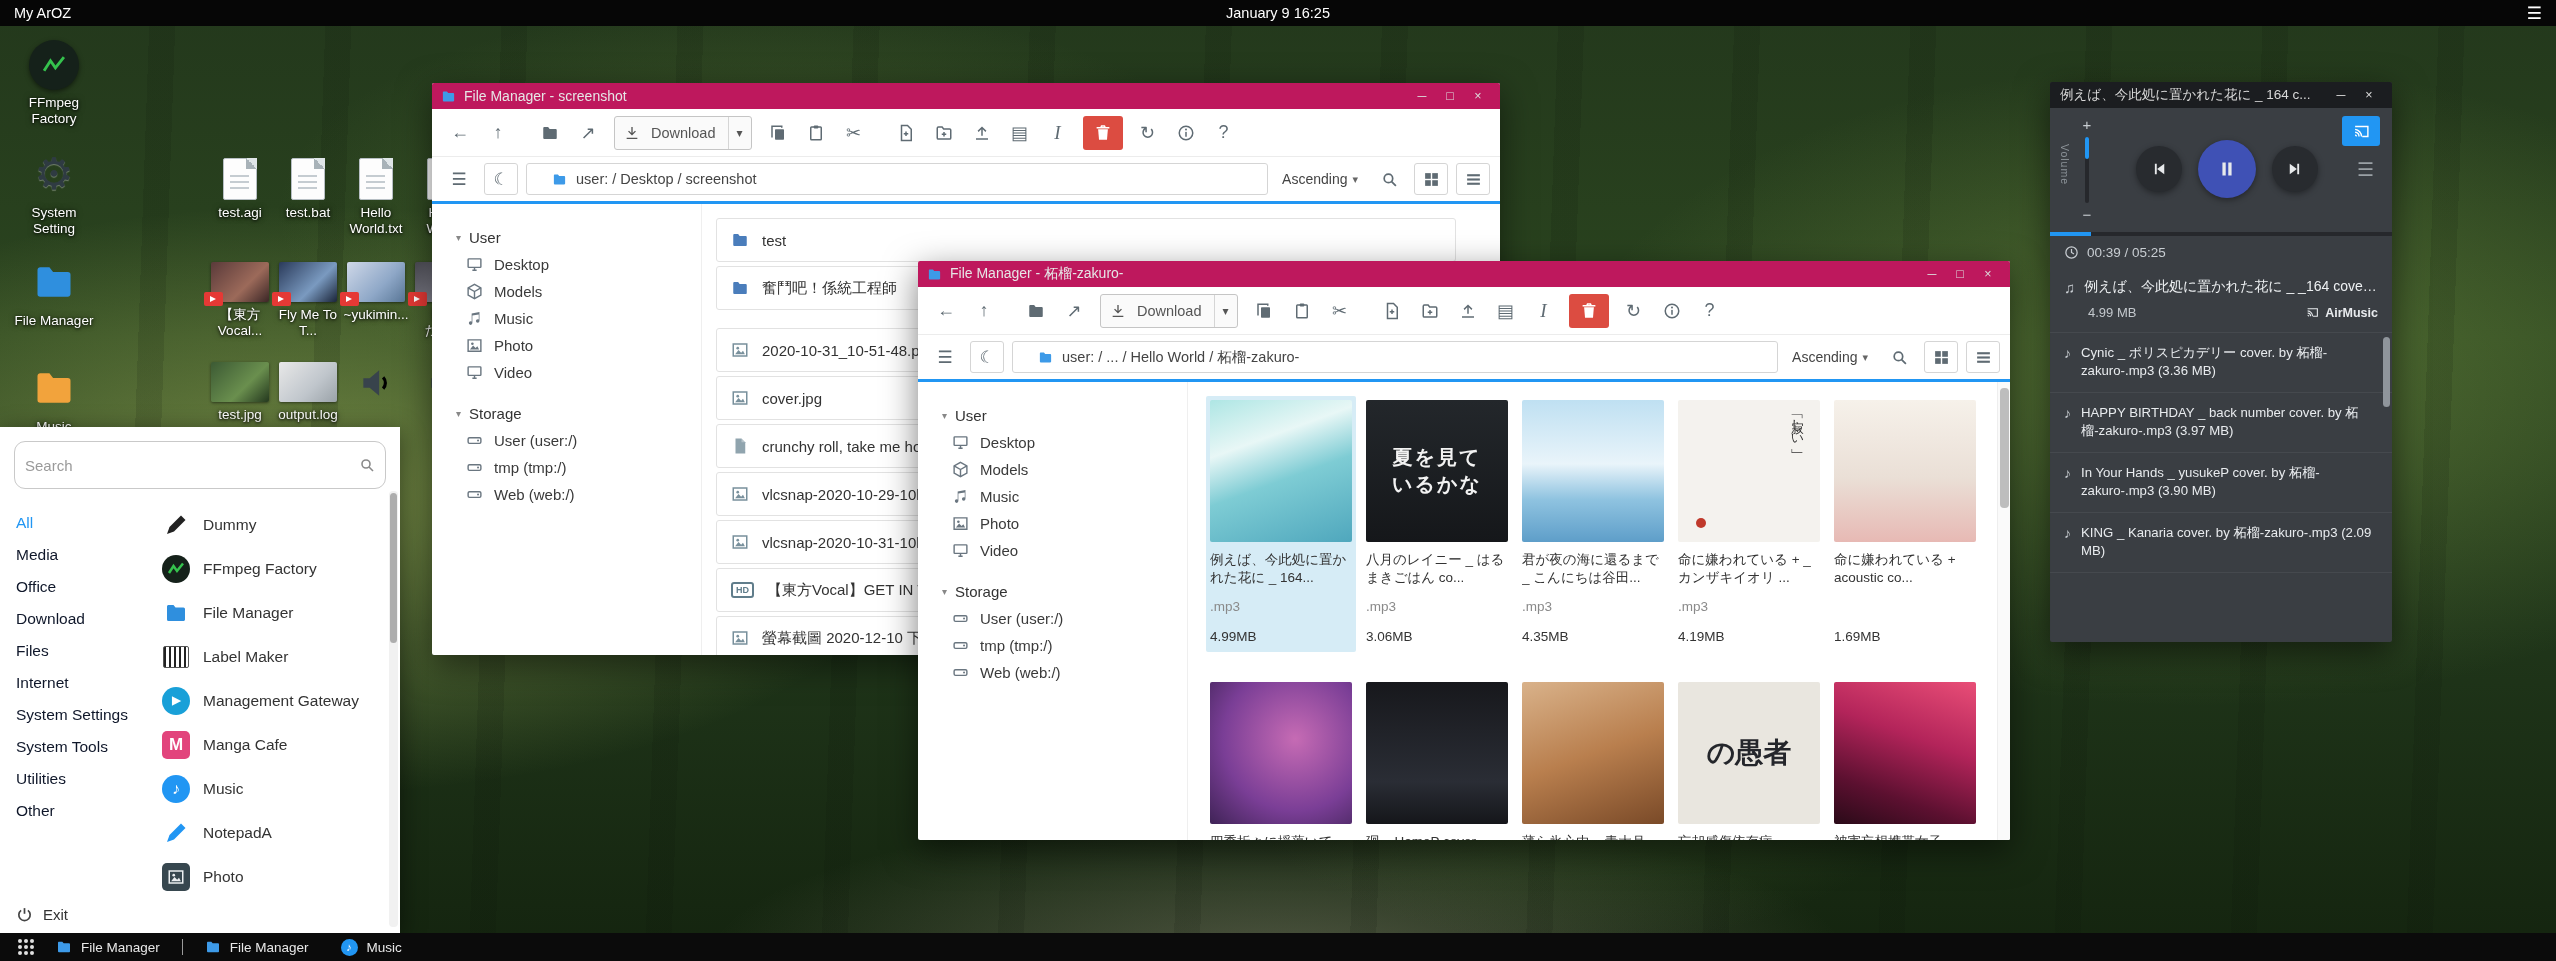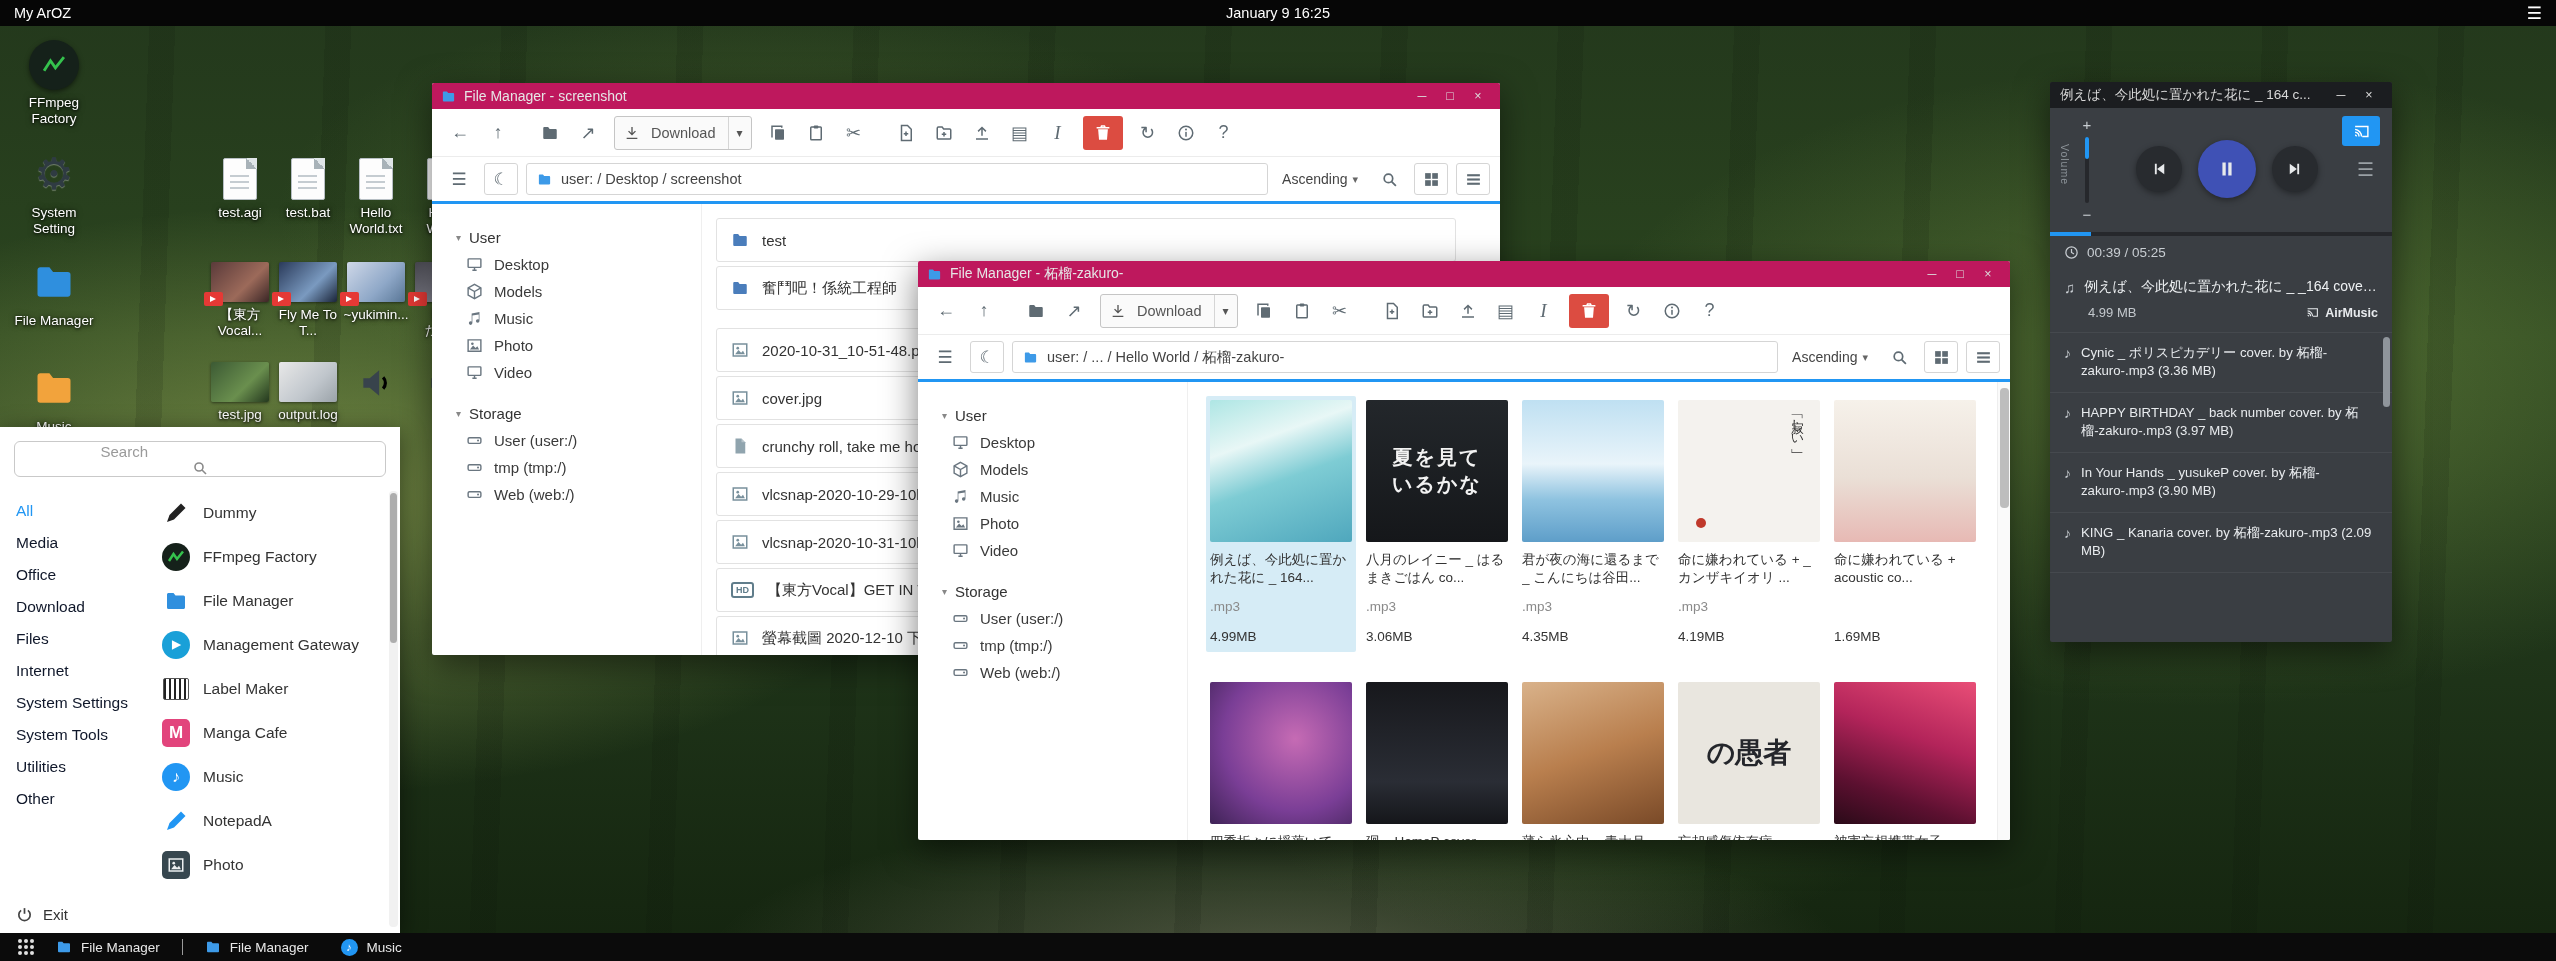--- a/index.html
+++ b/index.html
@@ -45,21 +45,21 @@
   .t-v4{background:linear-gradient(135deg,#4a4a52,#8a8a96 60%,#2e2e34);}
   .t-i1{background:linear-gradient(135deg,#3c5a34,#6a8f4e 60%,#24381e);}
   .t-i2{background:linear-gradient(135deg,#e8e8e8,#c0c6cc 60%,#9aa2a8);}
   .spkwrap { height:42px; display:flex; align-items:center; justify-content:center; }
 
   svg.ic { width:17px; height:17px; fill:currentColor; flex:none; }
 
   
   .launcher { position:absolute; left:0; top:427px; width:400px; height:506px; background:#fff; z-index:30;
     box-shadow:2px 4px 22px rgba(0,0,0,.45); overflow:hidden; }
-  .srchbox { margin:14px 14px 10px; height:36px; border:1px solid #c9c9c9; border-radius:6px; display:flex; align-items:center; padding:0 10px;flex-direction:column; }
+  .srchbox { margin:14px 14px 10px; height:48px; border:1px solid #c9c9c9; border-radius:11px; display:flex; align-items:center; padding:0 10px; }
   .srchbox input { flex:1; border:none; outline:none; font-size:15px; color:#444; font-family:"Liberation Sans",sans-serif; }
   .srchbox input::placeholder { color:#9a9a9a; }
   .srchbox svg { width:16px; height:16px; color:#8a8a8a; fill:currentColor; }
   .l-body { display:flex; height:calc(100% - 60px); }
   .l-cats { width:152px; padding:8px 0 0 16px; }
   .l-cat { font-size:15.5px; color:#0f172a; padding:7px 0; cursor:pointer; }
   .l-cat.active { color:#2196f3; }
   .l-apps { flex:1; padding:4px 14px 0 10px; position:relative; }
   .l-app { display:flex; align-items:center; gap:13px; height:44px; cursor:pointer; }
   .l-app .albl { font-size:15.5px; color:#333; }
@@ -94,21 +94,21 @@
   .tb-gap { width:12px; }
   .dlbtn { display:flex; align-items:center; height:34px; border:1px solid #c5c5c5; border-radius:3px; overflow:hidden; margin:0 6px; cursor:pointer; background:#fafafa; }
   .dlbtn .seg { display:flex; align-items:center; justify-content:center; height:100%; padding:0 9px; color:#555; }
   .dlbtn .seg svg { width:16px; height:16px; fill:currentColor; }
   .dlbtn .lab { font-size:14.5px; padding:0 12px 0 2px; }
   .dlbtn .car { border-left:1px solid #d5d5d5; font-size:12px; padding:0 8px; }
 
   .navrow { height:44px; background:#fff; display:flex; align-items:center; padding:0 10px; gap:8px; flex:none; }
   .nvb { width:34px; height:32px; display:flex; align-items:center; justify-content:center; color:#5f6b73; font-size:17px; border-radius:3px; cursor:pointer; border:1px solid transparent; }
   .nvb.box { border-color:#d5d5d5; }
-  .crumb { flex:1; height:32px; border:1px solid #d5d5d5; border-radius:3px; display:flex; align-items:center; gap:9px; padding:0 10px; font-size:14.5px; color:#444; overflow:hidden; white-space:nowrap; cursor:text; }
+  .crumb { flex:1; height:32px; border:1px solid #d5d5d5; border-radius:3px; display:flex; align-items:center; gap:9px; padding:0 25px; font-size:14.5px; color:#444; overflow:hidden; white-space:nowrap; cursor:text; }
   .crumb svg { width:15px; height:15px; fill:#3d9ae8; flex:none; }
   .sortsel { display:flex; align-items:center; gap:5px; font-size:14px; color:#444; padding:0 6px; cursor:pointer; }
   .sortsel .car { font-size:11px; color:#666; }
   .blue-line { height:3px; background:#2196f3; flex:none; }
 
   .win-body { flex:1; display:flex; overflow:hidden; position:relative; }
   .sidebar { width:270px; border-right:1px solid #efefef; padding:20px 0 0 24px; flex:none; overflow:hidden; }
   .sb-header { display:flex; align-items:center; gap:8px; font-size:15px; color:#333; padding:5px 0; cursor:pointer; }
   .sb-header .tri { font-size:10px; color:#888; }
   .sb-item { display:flex; align-items:center; gap:11px; padding:5px 0 5px 10px; font-size:15px; color:#3a3a3a; cursor:pointer; }
@@ -1035,32 +1035,32 @@
         </div>
         <div class="l-app">
           <span class="ai" style="color:#2f8fde">
               <svg>
                 <use href="#i-folder"></use>
               </svg>
             </span>
           <span class="albl">File Manager</span>
         </div>
         <div class="l-app">
+          <span class="ai">
+              <span class="barcode"></span>
+            </span>
+          <span class="albl">Label Maker</span>
+        </div>
+        <div class="l-app">
           <span class="ai gw">
               <svg>
                 <use href="#i-tri"></use>
               </svg>
             </span>
           <span class="albl">Management Gateway</span>
-        </div>
-        <div class="l-app">
-          <span class="ai">
-              <span class="barcode"></span>
-            </span>
-          <span class="albl">Label Maker</span>
         </div>
         <div class="l-app">
           <span class="ai mc">
               <i style="font-style:normal">M</i>
             </span>
           <span class="albl">Manga Cafe</span>
         </div>
         <div class="l-app">
           <span class="ai mu">
               <i style="font-style:normal">♪</i>

